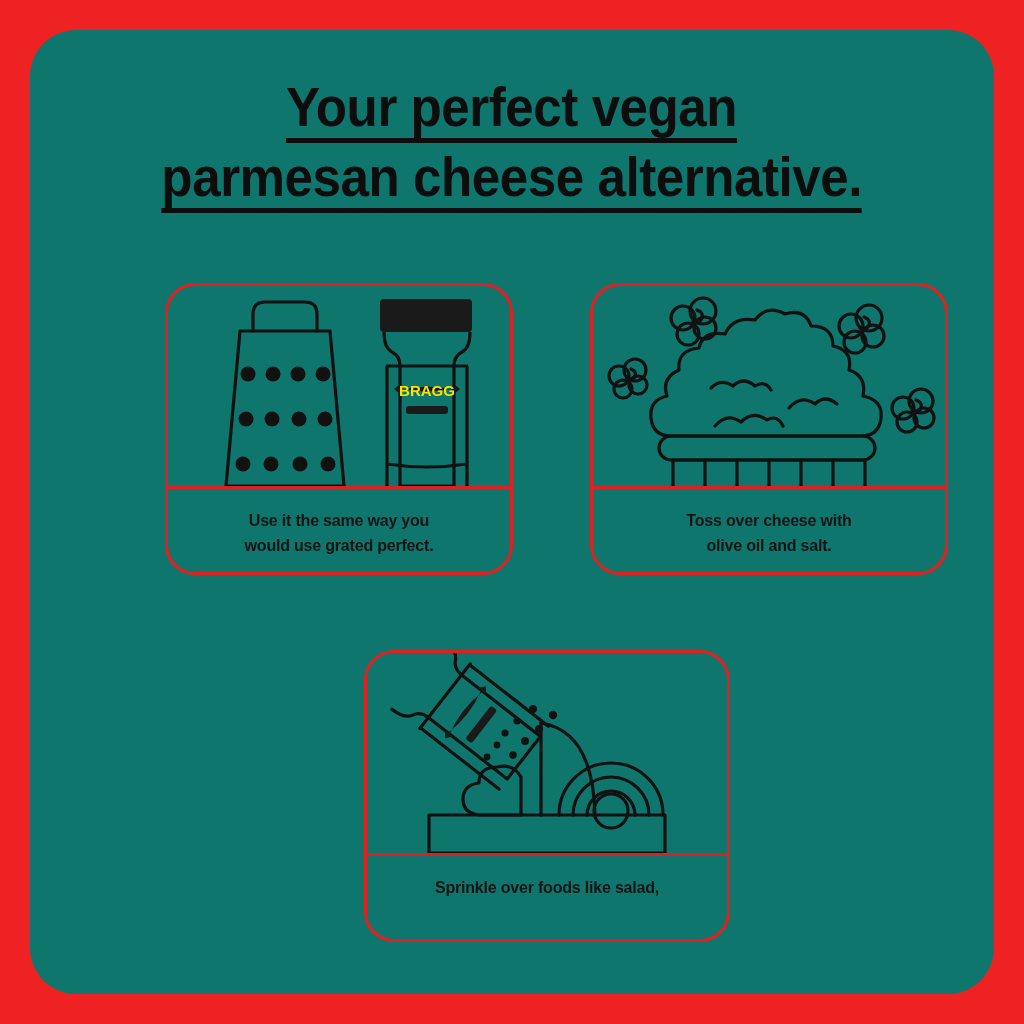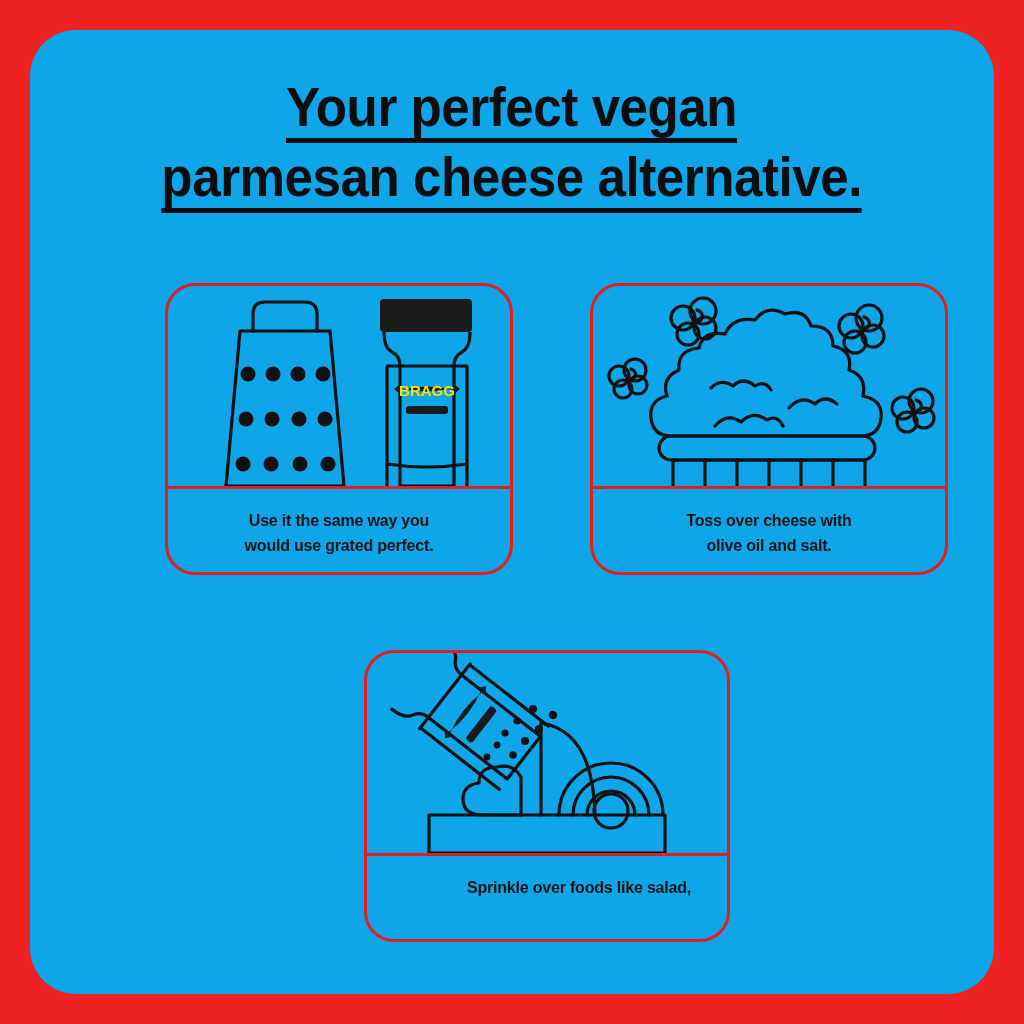--- a/index.html
+++ b/index.html
@@ -16,21 +16,21 @@
     height: 1024px;
     background: #ee2222;
     overflow: hidden;
   }
   .panel {
     position: absolute;
     left: 30px;
     top: 30px;
     width: 964px;
     height: 964px;
-    background: #0ea5e9;
+    background: #0f766e;
     border-radius: 46px;
     box-sizing: border-box;
   }
   
   .title-block {
     position: absolute;
     left: 0;
     top: 48px;
     width: 100%;
     text-align: center;
@@ -88,21 +88,21 @@
   #card-grater   { left: 116px; top: 253px; width: 348px; height: 292px; margin-left: 19px; }
   #card-popcorn  { left: 560px; top: 253px; width: 358px; height: 292px; }
   #card-sprinkle { left: 334px; top: 620px; width: 366px; height: 292px; }
 
   #card-grater   .divider { top: 200px; }
   #card-popcorn  .divider { top: 200px; }
   #card-sprinkle .divider { top: 200px; }
 
   #card-grater   .caption { top: 222px; }
   #card-popcorn  .caption { top: 222px; }
-  #card-sprinkle .caption { top: 222px; padding-left: 32px; }
+  #card-sprinkle .caption { top: 222px; }
 
   svg { display: block; }
 </style>
 </head>
 <body>
 
 <div class="poster">
   <div class="panel">
 
     <div class="title-block">

